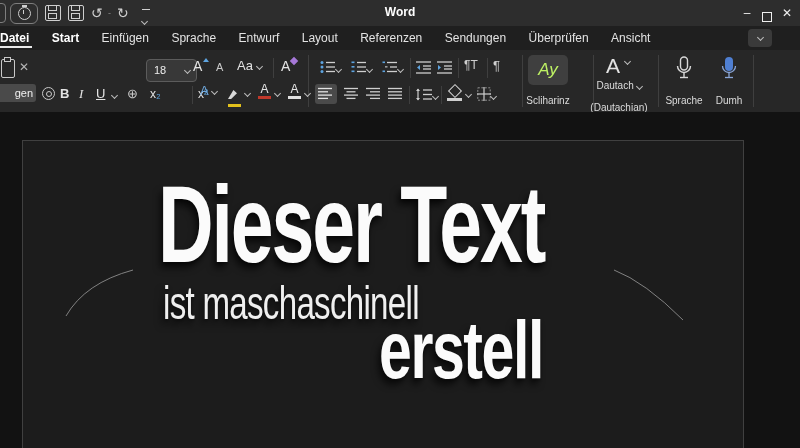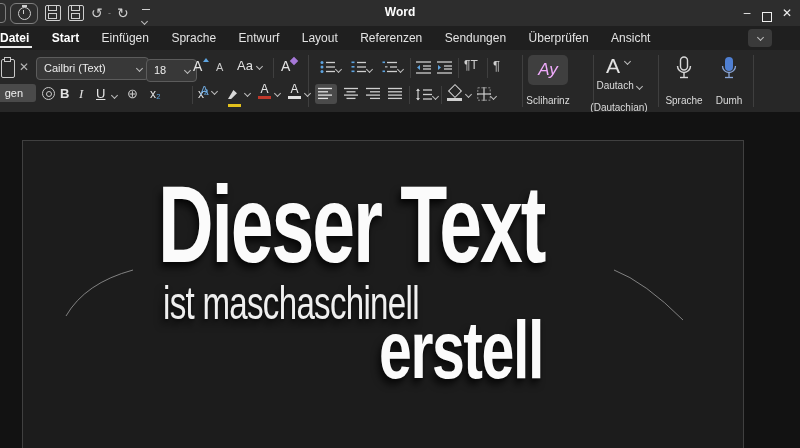--- a/index.html
+++ b/index.html
@@ -58,21 +58,21 @@
      border-right:3px solid transparent;border-bottom:4px solid #5ea4e0;vertical-align:top;margin-left:1px;}
   .spark{display:inline-block;width:6px;height:6px;background:#a678d8;transform:rotate(45deg);
          margin-left:1px;vertical-align:top;}
   .ubar{display:inline-block;width:13px;height:3px;margin-top:1px;}
   .hl-pen{display:inline-block;width:9px;height:9px;background:#d8d8d8;
           clip-path:polygon(0 100%,60% 0,100% 35%,35% 100%);}
   .iconbtn{position:absolute;}
   .alignbox{position:absolute;top:34px;width:22px;height:20px;border-radius:3px;}
   .alignbox.sel{background:#4a4a4a;}
   .styles-box{position:absolute;left:528px;top:5px;width:40px;height:30px;background:#3f3f3f;
-              border-radius:5px;text-align:center;font-size:17px;line-height:30px;color:#f0abfc;font-style:italic;}
+              border-radius:5px;text-align:center;font-size:17px;line-height:30px;color:#bef264;font-style:italic;}
   .rlabel{position:absolute;font-size:10px;color:#dcdcdc;text-align:center;}
 
   
   .docarea{position:absolute;left:0;top:112px;width:800px;height:336px;background:#121212;}
   .page{position:absolute;left:22px;top:28px;width:720px;height:325px;background:#1c1c1c;
         border:1px solid #404040;border-bottom:none;}
   .docline{position:absolute;transform-origin:left top;white-space:nowrap;color:#fbfbfb;
            font-family:"Liberation Sans",sans-serif;
            text-shadow:-4px 6px 9px rgba(0,0,0,0.65),0 2px 4px rgba(0,0,0,0.4);}
   .l1{left:135px;top:28px;font-size:110px;font-weight:bold;letter-spacing:-3px;transform:scaleX(0.70);line-height:1;}
@@ -132,24 +132,20 @@
     </div>
   </div>
 
   <div class="ribbon">
 
     <div class="abs" style="left:1px;top:9px;width:12px;height:17px;border:1.4px solid #c9c9c9;border-radius:2px;">
       <div class="abs" style="left:2px;top:-3px;width:5px;height:3px;border:1px solid #c9c9c9;background:#272727;"></div>
     </div>
     <span class="ri" style="left:19px;top:10px;color:#b5b5b5;font-size:12px;">✕</span>
 
-    <div class="combo" style="left:36px;top:7px;width:104px;">
-      <span>Cailbri (Text)</span>
-      <span class="chev"></span>
-    </div>
     <div class="combo" style="left:146px;top:1px;width:42px;margin-top:8px;">
       <span>18</span>
       <span class="chev"></span>
     </div>
 
     <span class="ri mini-up" style="left:193px;top:8px;font-size:14px;">A</span>
     <span class="ri" style="left:216px;top:11px;font-size:11px;color:#c9c9c9;">A</span>
     <span class="ri" style="left:237px;top:8px;">
       <span>Aa</span>
       <span class="chev"></span>
@@ -252,21 +248,21 @@
         <path d="M1.5,10 a6.5,6.5 0 0 0 13,0" fill="none" stroke="#8aa6d8" stroke-width="1.3"></path>
         <line x1="8" y1="17" x2="8" y2="21" stroke="#8aa6d8" stroke-width="1.3"></line>
         <line x1="4" y1="21.5" x2="12" y2="21.5" stroke="#8aa6d8" stroke-width="1.3"></line>
       </svg>
     </span>
     <div class="rlabel" style="left:701px;top:45px;width:56px;">Dumh</div>
 
     <div class="gdiv" style="left:753px;"></div>
 
     <div class="abs" style="left:0;top:34px;width:36px;height:18px;background:#4a4a4a;border-radius:0 3px 3px 0;
-         font-size:11px;line-height:18px;text-align:right;padding-right:13px;box-sizing:border-box;color:#f0f0f0;">gen</div>
+         font-size:11px;line-height:18px;text-align:right;padding-right:3px;box-sizing:border-box;color:#f0f0f0;">gen</div>
     <div class="abs" style="left:42px;top:37px;width:11px;height:11px;border:1.4px solid #c9c9c9;border-radius:50%;">
       <div class="abs" style="left:3px;top:3px;width:4px;height:4px;border:1px solid #c9c9c9;border-radius:50%;"></div>
     </div>
     <span class="ri" style="left:46px;top:36px;font-weight:bold;left:60px;">B</span>
     <span class="ri" style="left:79px;top:36px;font-style:italic;font-family:'Liberation Serif',serif;">I</span>
     <span class="ri" style="left:96px;top:36px;text-decoration:underline;">U</span>
     <span class="chev abs" style="left:112px;top:43px;"></span>
     <span class="ri" style="left:127px;top:36px;color:#c9c9c9;">⊕</span>
     <span class="ri" style="left:150px;top:37px;font-size:12px;">
       <span>x</span><span class="blue">₂</span>

